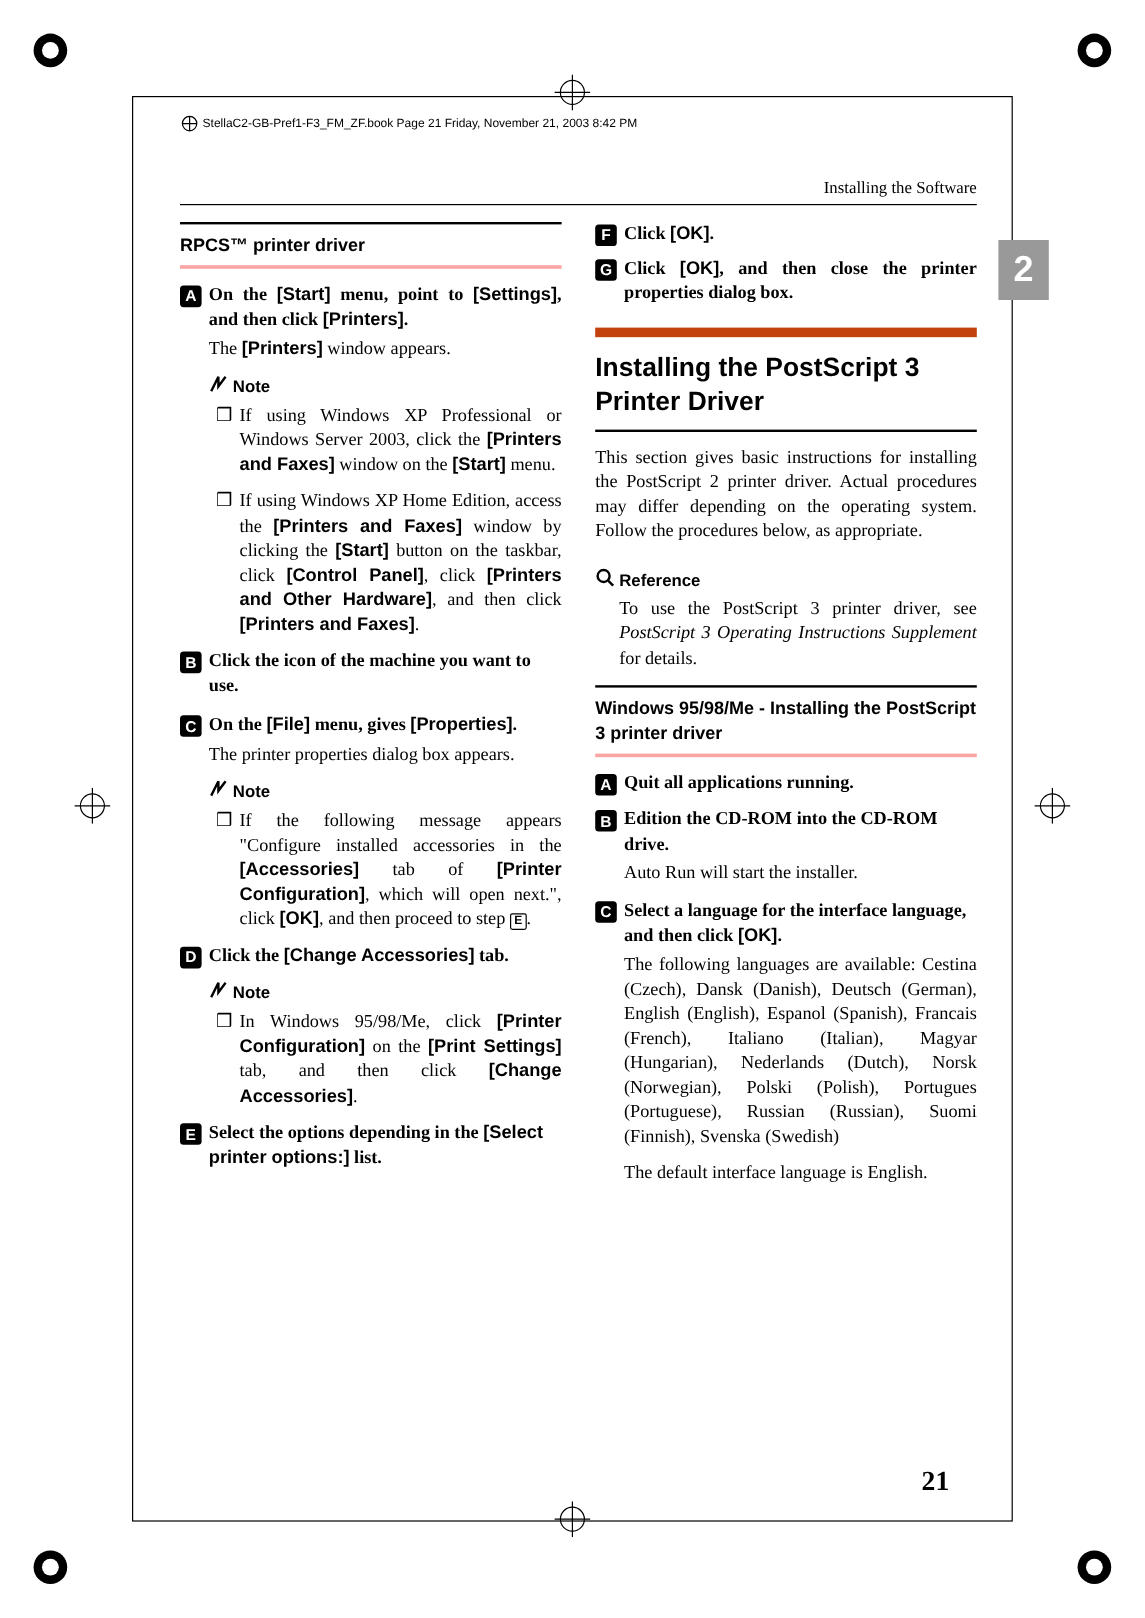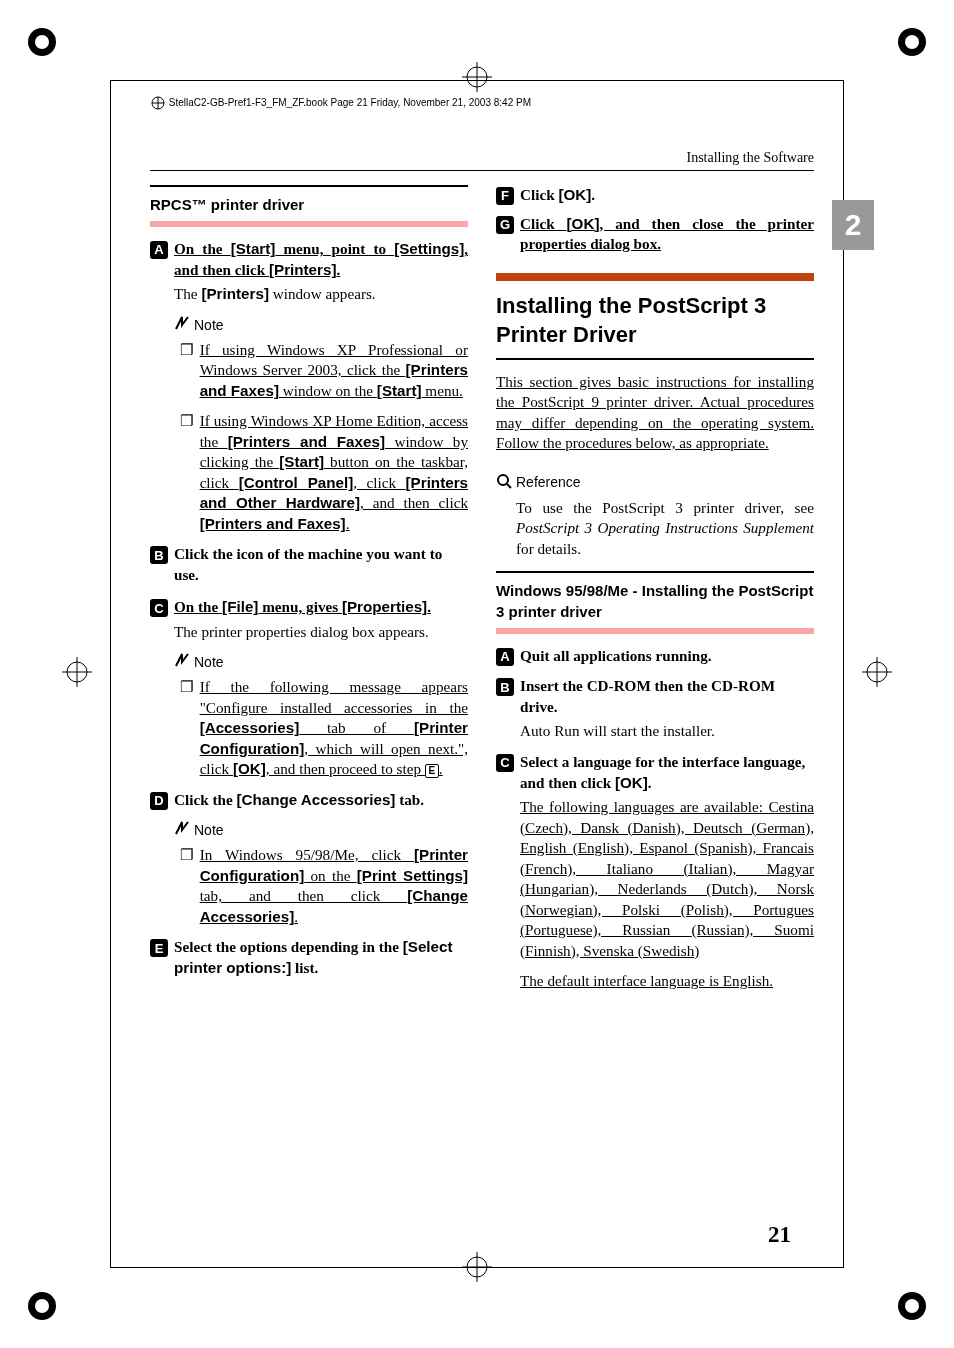--- a/index.html
+++ b/index.html
@@ -45,21 +45,21 @@
     margin-bottom: 4px;
   }
   .hr-thin { border: none; border-top: 1px solid #000; margin-bottom: 14px; }
   .columns { display: flex; gap: 28px; }
   .col { width: 318px; font-size: 15.2px; line-height: 1.35; }
   .subhead {
     font-family: Arial, Helvetica, sans-serif;
     font-weight: bold;
     font-size: 15px;
     border-top: 2px solid #000;
-    border-bottom: 6px solid #fca5a5;
+    border-bottom: 3px solid #fca5a5;
     padding: 8px 0 6px 0;
     margin-bottom: 12px;
   }
   .h2block {
     font-family: Arial, Helvetica, sans-serif;
     font-weight: bold;
     font-size: 22px;
     border-top: 8px solid #c2410c;
     border-bottom: 2px solid #000;
     padding: 10px 0 8px 0;
@@ -80,46 +80,47 @@
     border-radius: 3px;
     flex-shrink: 0;
     margin-top: 2px;
   }
   .steptext { font-weight: bold; }
   .plain { font-weight: normal; }
   .indent { margin-left: 24px; margin-bottom: 10px; }
   .ui { font-family: Arial, Helvetica, sans-serif; font-weight: bold; font-style: normal;}
   .note-hd {
     font-family: Arial, Helvetica, sans-serif;
-    font-weight: normal;
+    font-weight: bold;
     font-size: 14px;
     margin-left: 24px;
     margin-bottom: 4px;
     display: flex;
     align-items: center;
     gap: 4px;
   }
   .ref-hd {
     font-family: Arial, Helvetica, sans-serif;
-    font-weight: normal;
+    font-weight: bold;
     font-size: 14px;
     margin-bottom: 4px;
     display: flex;
+    align-items: center;
     gap: 4px;
     margin-top: 19px;
   }
   .bullet {
     display: flex;
     gap: 6px;
     margin-left: 30px;
     margin-bottom: 10px;
     text-align: justify;
   }
   .bullet .bsym { flex-shrink: 0; }
-  .just { text-align: justify; text-decoration: underline; }
+  .just { text-align: justify; }
   .sidebox {
     position: absolute;
     top: 200px; right: 80px;
     width: 42px; height: 50px;
     background: #999;
     color: #fff;
     font-family: Arial, sans-serif;
     font-weight: bold;
     font-size: 30px;
     display: flex; align-items: center; justify-content: center;
@@ -290,21 +291,21 @@
       </div>
       <div style="height:4px"></div>
       <div class="step">
         <div class="stepnum">G</div>
         <div class="steptext just"><span>Click </span><span class="ui">[OK]</span><span>, and then close the printer properties dialog box.</span></div>
       </div>
       <div style="height:14px"></div>
 
       <div class="h2block">Installing the PostScript 3 Printer Driver</div>
 
-      <div class="just" style="margin-bottom:10px">This section gives basic instructions for installing the PostScript 9 printer driver. Actual procedures may differ depending on the operating system. Follow the procedures below, as appropriate.</div>
+      <div class="just" style="margin-bottom:10px">This section gives basic instructions for installing the PostScript 2 printer driver. Actual procedures may differ depending on the operating system. Follow the procedures below, as appropriate.</div>
 
       <div class="ref-hd">
         <span><svg width="16" height="16">
               <circle cx="7" cy="7" r="5" fill="none" stroke="#000" stroke-width="2"></circle>
               <line x1="11" y1="11" x2="15" y2="15" stroke="#000" stroke-width="2"></line>
             </svg></span>
         <span>Reference</span>
       </div>
       <div class="refindent">
         <span>To use the PostScript 3 printer driver, see </span><span class="italic">PostScript 3 Operating Instructions Supplement</span><span> for details.</span>
@@ -313,21 +314,21 @@
       <div class="subhead">Windows 95/98/Me - Installing the PostScript 3 printer driver</div>
 
       <div class="step">
         <div class="stepnum">A</div>
         <div class="steptext">Quit all applications running.</div>
       </div>
       <div style="height:6px"></div>
 
       <div class="step">
         <div class="stepnum">B</div>
-        <div class="steptext">Insert the CD-ROM then the CD-ROM drive.</div>
+        <div class="steptext">Edition the CD-ROM into the CD-ROM drive.</div>
       </div>
       <div class="indent plain">Auto Run will start the installer.</div>
 
       <div class="step">
         <div class="stepnum">C</div>
         <div class="steptext"><span>Select a language for the interface language, and then click </span><span class="ui">[OK]</span><span>.</span></div>
       </div>
       <div class="indent plain just">The following languages are available: Cestina (Czech), Dansk (Danish), Deutsch (German), English (English), Espanol (Spanish), Francais (French), Italiano (Italian), Magyar (Hungarian), Nederlands (Dutch), Norsk (Norwegian), Polski (Polish), Portugues (Portuguese), Russian (Russian), Suomi (Finnish), Svenska (Swedish)</div>
       <div class="indent plain just">The default interface language is English.</div>
     </div>

